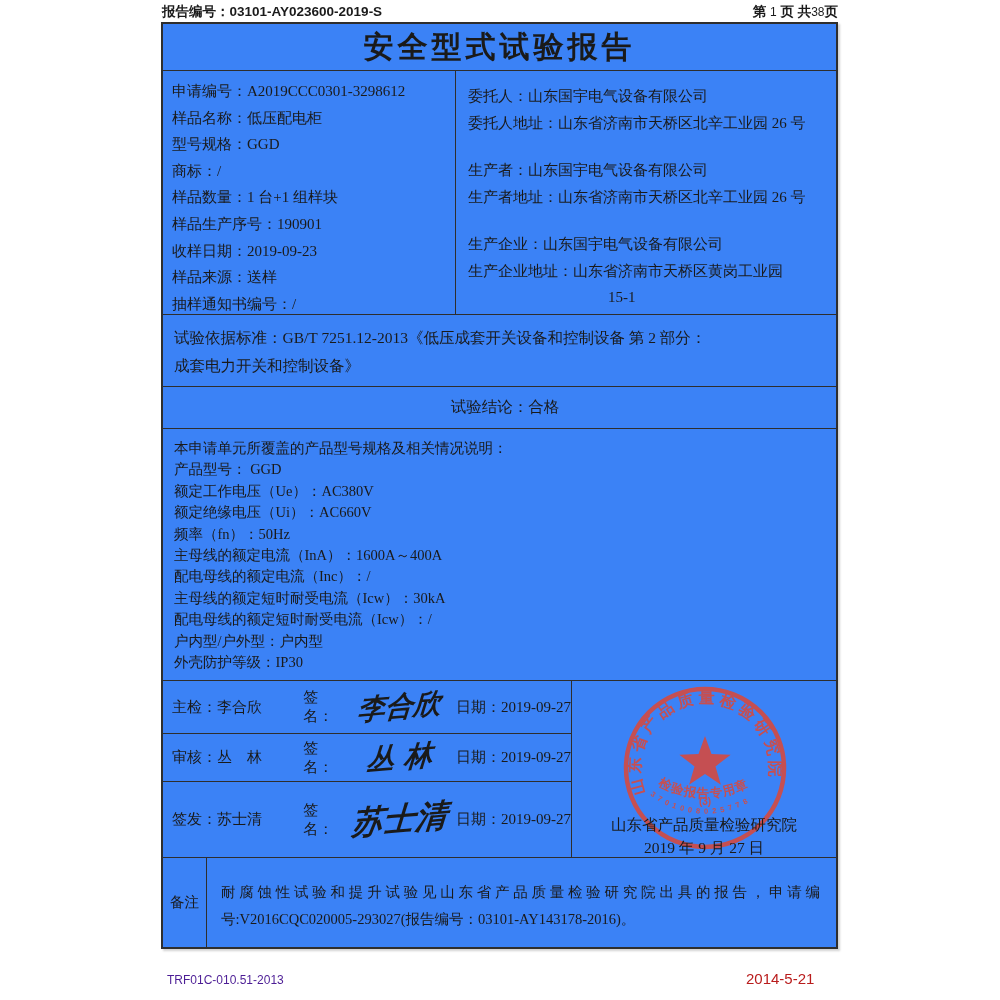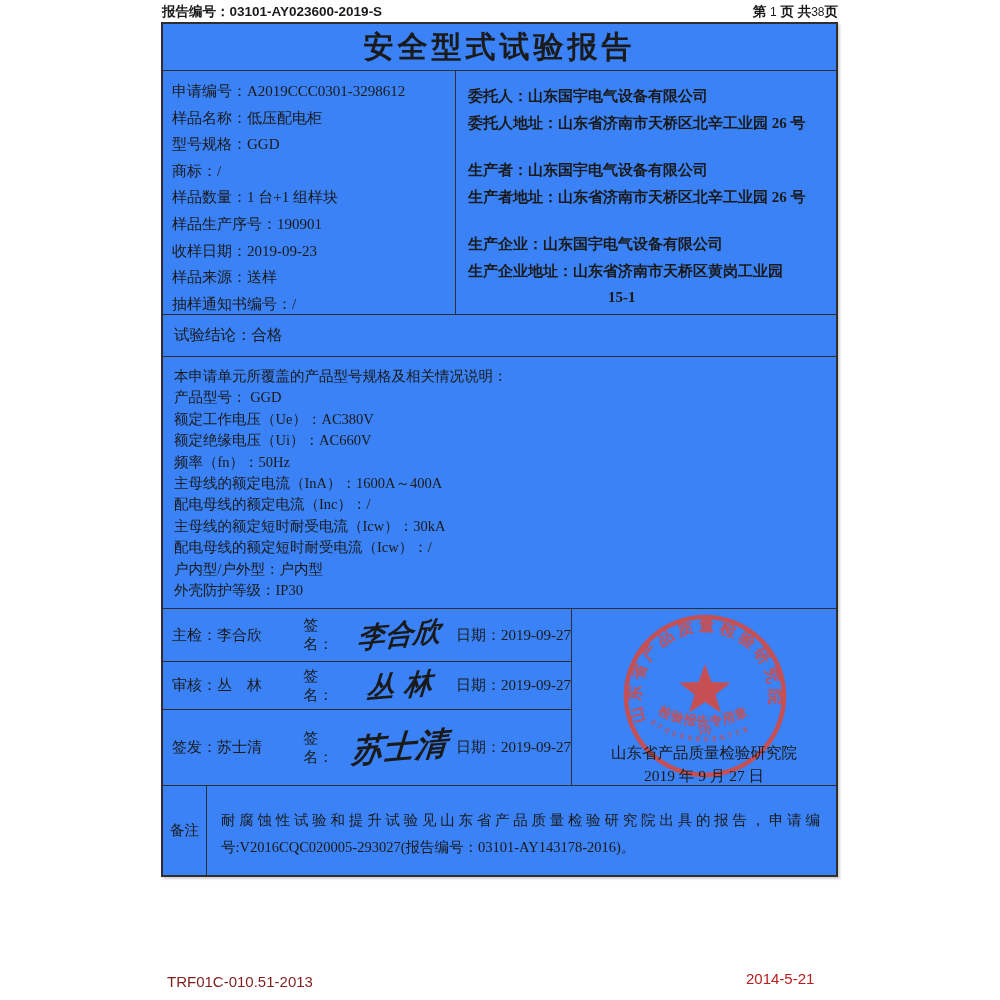--- a/index.html
+++ b/index.html
@@ -6,41 +6,41 @@
   body{
     width:1000px;height:1000px;position:relative;background:#ffffff;
     font-family:"Liberation Serif","DejaVu Serif",serif;color:#1a1a1a;
     overflow:hidden;
   }
   
   .pg-header{position:absolute;left:162px;top:3px;width:676px;display:flex;justify-content:space-between;
     font-family:"Liberation Sans","DejaVu Sans",sans-serif;font-weight:bold;font-size:13.5px;}
   .pg-num{font-size:12px;font-weight:normal;}
   .pg-footer-left{position:absolute;left:167px;top:973px;font-family:"Liberation Sans","DejaVu Sans",sans-serif;
-    font-size:15px;color:#7f1d1d;}
+    font-size:12px;color:#4c1d95;}
   .pg-footer-right{position:absolute;left:746px;top:970px;font-family:"Liberation Sans","DejaVu Sans",sans-serif;
     font-size:15px;color:#b91c1c;}
   
   .doc-table{position:absolute;left:161px;top:22px;width:673px;border:2px solid #2e2e2e;
     box-shadow:2px 2px 2px rgba(0,0,0,.18);background:#3b82f6;}
   .row{border-top:1.5px solid #2e2e2e;box-sizing:border-box;position:relative;}
   .row:first-child{border-top:none;}
   .title-row{height:46px;display:flex;align-items:center;justify-content:center;}
   .doc-title{font-size:30px;font-weight:bold;letter-spacing:4px;}
   
   .info-row{height:244px;display:flex;justify-content:space-between;}
   .info-left{width:292px;box-sizing:border-box;padding:7px 0 0 9px;font-size:15px;line-height:26.6px;}
   .info-right{flex:1;border-left:1.5px solid #2e2e2e;box-sizing:border-box;padding:12px 12px 0 12px;
-    font-size:15px;line-height:26.5px;font-weight:bold;}
+    font-size:15px;line-height:26.5px;}
   .grp{margin-top:21px;}
   .grp:first-child{margin-top:0;}
   .indent-line{padding-left:140px;}
   
   .std-row{height:72px;box-sizing:border-box;padding:9px 12px 0 11px;font-size:15.5px;line-height:27.5px;}
-  .concl-row{height:42px;display:flex;align-items:center;padding-left:11px;font-size:15.5px;}
+  .concl-row{height:42px;display:flex;align-items:center;padding-left:11px;font-size:15.5px;justify-content:center;}
   
   .specs-row{height:252px;box-sizing:border-box;padding:9px 12px 0 11px;font-size:14.5px;line-height:21.4px;}
   
   .sig-stamp-row{height:177px;display:flex;}
   .sig-col{width:408px;display:flex;flex-direction:column;}
   .sig-row{display:flex;align-items:center;box-sizing:border-box;border-top:1.5px solid #2e2e2e;
     padding-left:9px;font-size:15px;}
   .sig-row:first-child{border-top:none;}
   .sig-row1{height:52px;} .sig-row2{height:48px;} .sig-row3{flex:1;}
   .sig-role{width:154px;}
@@ -99,20 +99,24 @@
         <div>生产者地址：山东省济南市天桥区北辛工业园 26 号</div>
       </div>
       <div class="grp">
         <div>生产企业：山东国宇电气设备有限公司</div>
         <div>生产企业地址：山东省济南市天桥区黄岗工业园</div>
         <div class="indent-line">15-1</div>
       </div>
     </div>
   </div>
 
+  <div class="row std-row">
+    <div>试验依据标准：GB/T 7251.12-2013《低压成套开关设备和控制设备 第 2 部分：</div>
+    <div>成套电力开关和控制设备》</div>
+  </div>
 
   <div class="row concl-row">
     <span>试验结论：合格</span>
   </div>
 
   <div class="row specs-row">
     <div>本申请单元所覆盖的产品型号规格及相关情况说明：</div>
     <div>产品型号：  GGD</div>
     <div>额定工作电压（Ue）：AC380V</div>
     <div>额定绝缘电压（Ui）：AC660V</div>

